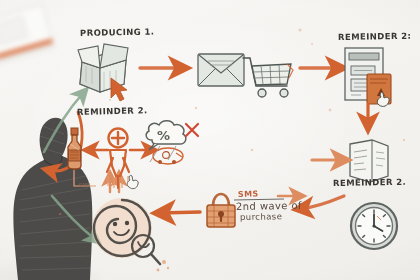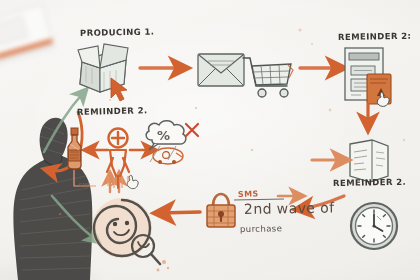--- a/index.html
+++ b/index.html
@@ -37,22 +37,22 @@
     letter-spacing:.4px;
     white-space:nowrap;
     transform-origin:left center;
   }
   .lbl-prod{left:80px;top:28px;font-size:8.5px;transform:rotate(-1.2deg);font-weight:700;}
   .lbl-rem1{left:338px;top:32px;font-size:8.5px;transform:rotate(-1deg);font-weight:700;}
   .lbl-rem2{left:77px;top:107px;font-size:8.5px;transform:rotate(-1.5deg);font-weight:700;}
   .lbl-rem3{left:333px;top:178px;font-size:8.5px;transform:rotate(-1deg);font-weight:700;}
   .lbl-sms-small{left:79px;top:182px;font-size:5px;color:#8a6652;transform:rotate(-2deg);}
   .lbl-sms-big{left:238px;top:190px;font-size:8px;color:#c0603a;font-weight:700;transform:rotate(-2deg);}
-  .lbl-pur1{left:244px;top:201px;font-size:14px;color:#5a4a40;transform:rotate(-1deg);}
-  .lbl-pur2{left:240px;top:224px;font-size:8.5px;color:#5a4a40;transform:rotate(-1deg);}
+  .lbl-pur1{left:236px;top:201px;font-size:10px;color:#5a4a40;transform:rotate(-1deg);}
+  .lbl-pur2{left:240px;top:212px;font-size:8.5px;color:#5a4a40;transform:rotate(-1deg);}
 </style>
 </head>
 <body>
 
 <div id="board">
   <div class="grain"></div>
 
   <svg class="blurtop" viewBox="0 0 78 92">
     <g transform="rotate(-16 39 46)">
       <rect x="6" y="20" width="58" height="40" rx="2" fill="#fbfbfa" stroke="#d8d6d2" stroke-width="1"></rect>

